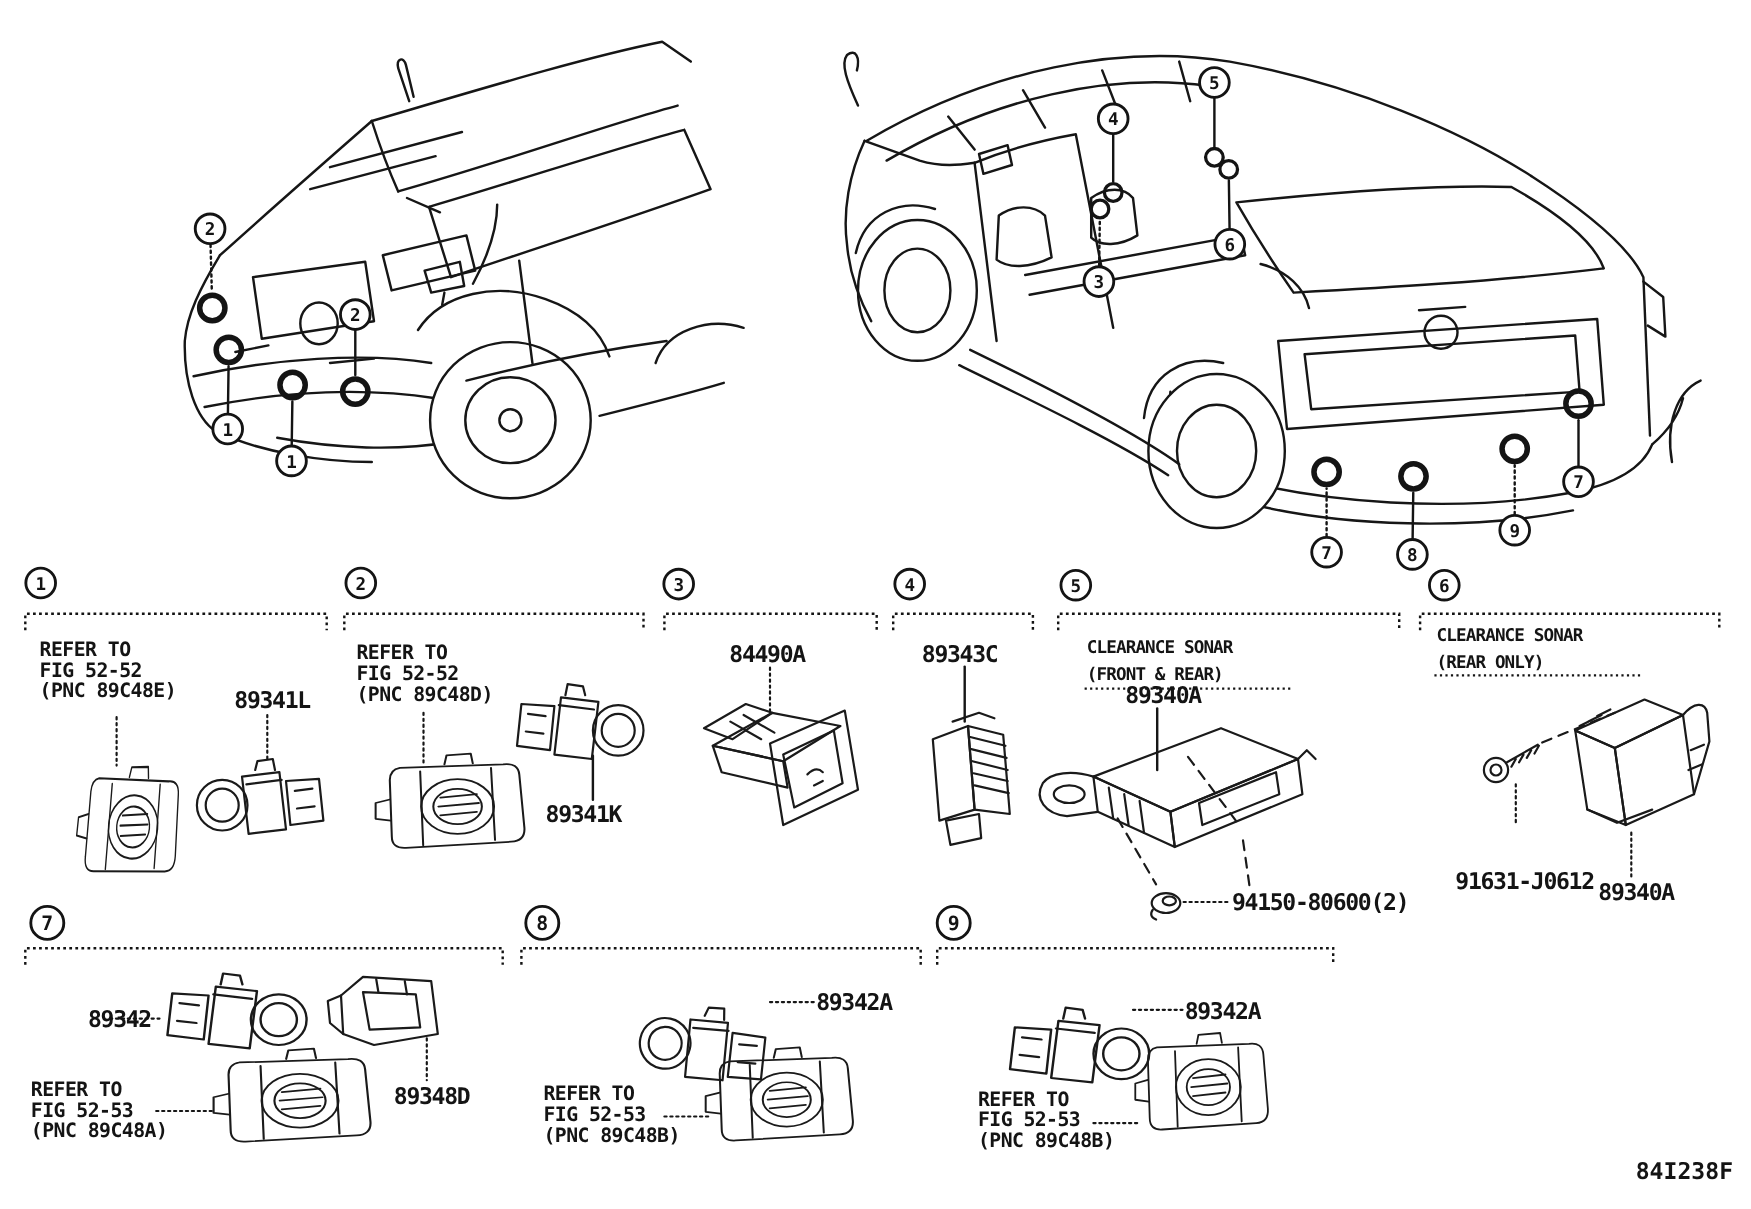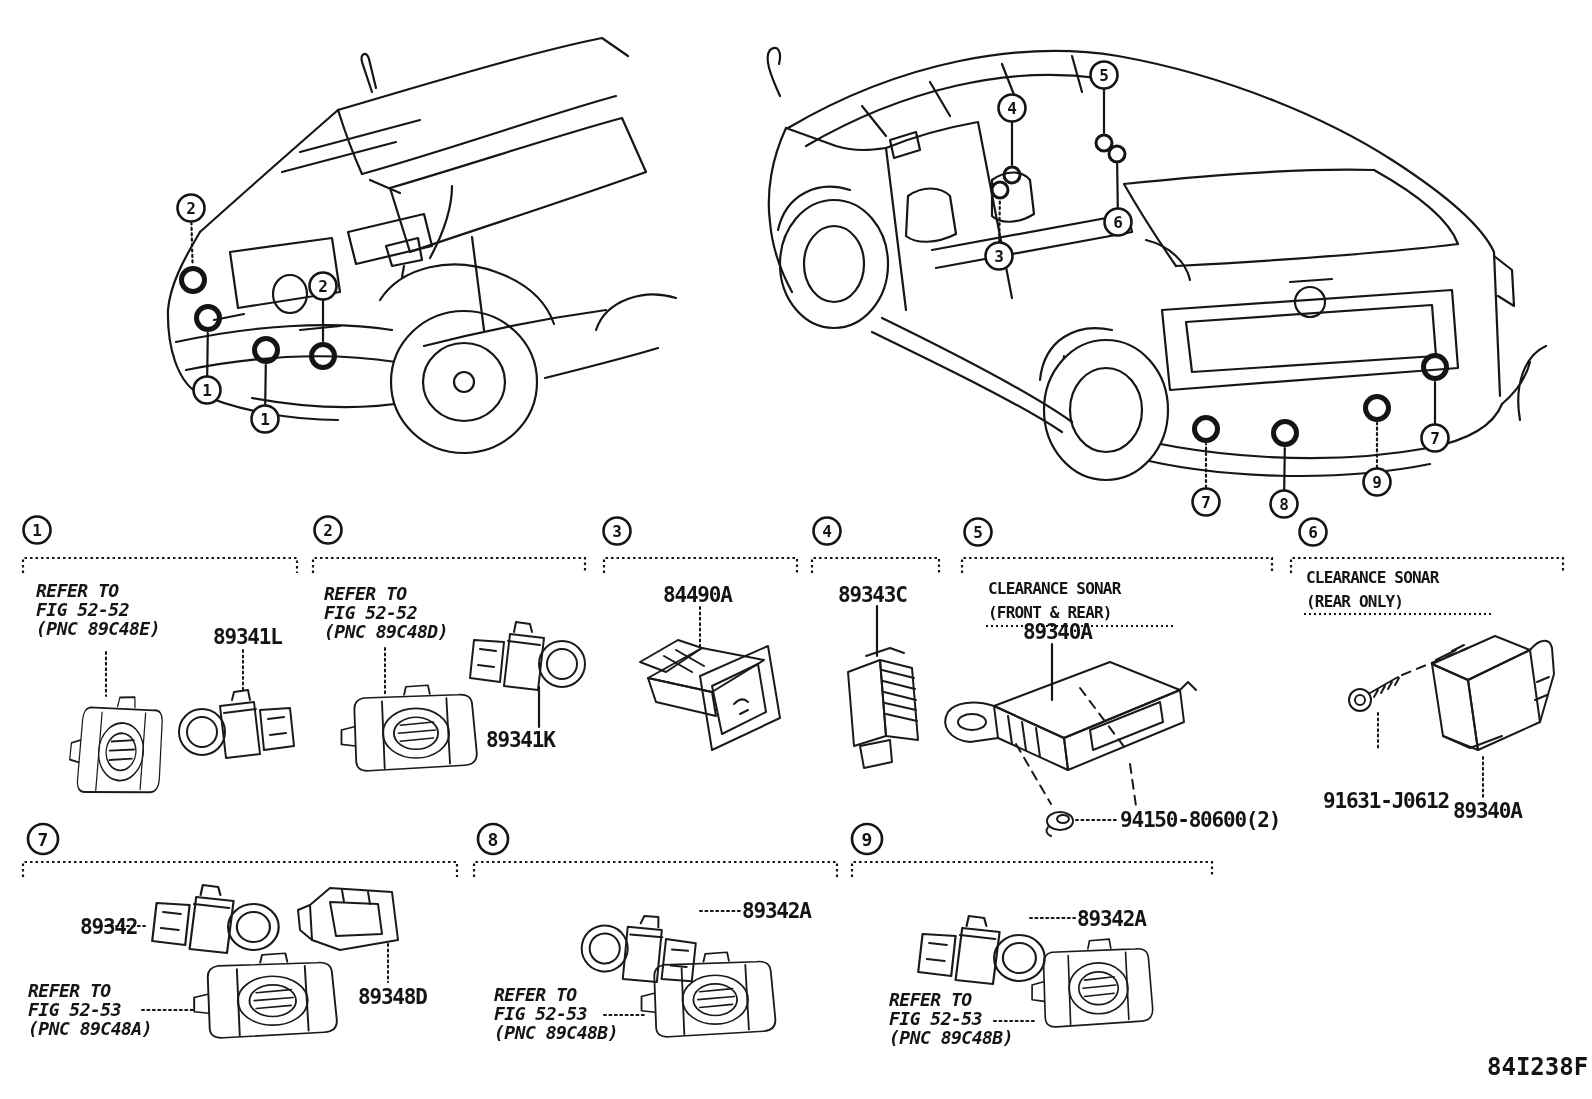--- a/index.html
+++ b/index.html
@@ -1,24 +1,24 @@
 <!DOCTYPE html>
 <html><head>
 <meta charset="utf-8">
 <style>
   html,body{margin:0;padding:0;background:#ffffff;}
   #artboard{position:relative;width:1592px;height:1099px;background:#ffffff;overflow:hidden;
             font-family:"DejaVu Sans Mono", monospace;color:#141414;}
   #art{position:absolute;left:0;top:0;}
   #text-layer{position:absolute;left:0;top:0;width:100%;height:100%;}
   .txt{position:absolute;white-space:pre;color:#141414;font-weight:bold;}
-  .note{font-size:18px;line-height:19px;letter-spacing:-0.5px;font-style:italic;}
+  .note{font-size:18px;line-height:19px;letter-spacing:-0.5px;}
   .plabel{font-size:21px;line-height:21px;letter-spacing:-1.2px;}
   .heading{font-size:16px;line-height:24px;letter-spacing:-0.8px;}
-  .figcode{font-size:24px;letter-spacing:0;}
+  .figcode{font-size:21px;letter-spacing:0;}
   
   path,ellipse,circle,line,polyline,rect{vector-effect:none;}
   .ln{fill:none;stroke:#161616;stroke-width:2.2;stroke-linecap:round;stroke-linejoin:round;}
   .lnw{fill:#ffffff;stroke:#161616;stroke-width:2.2;stroke-linejoin:round;}
   .pt{fill:none;stroke:#1a1a1a;stroke-width:2;stroke-linecap:round;stroke-linejoin:round;}
   .dash{stroke-dasharray:9 7;}
   .leader-dot{fill:none;stroke:#161616;stroke-width:2;stroke-dasharray:2 3.4;stroke-linecap:round;}
   .leader-sol{fill:none;stroke:#161616;stroke-width:2.2;stroke-linecap:round;}
 </style>
 </head>
@@ -298,21 +298,21 @@
 </svg>
 
 <div id="text-layer">
       <div class="txt note" style="left: 36px; top: 581px;">REFER TO
 FIG 52-52
 (PNC 89C48E)</div>
       <div class="txt plabel" style="left: 213px; top: 627px;">89341L</div>
       <div class="txt note" style="left: 324px; top: 584px;">REFER TO
 FIG 52-52
 (PNC 89C48D)</div>
-      <div class="txt plabel" style="left: 486px; top: 730px;">89341K</div>
+      <div class="txt plabel" style="left: 496px; top: 730px;">89341K</div>
       <div class="txt plabel" style="left: 663px; top: 585px;">84490A</div>
       <div class="txt plabel" style="left: 838px; top: 585px;">89343C</div>
       <div class="txt heading" style="left: 988px; top: 577px;">CLEARANCE SONAR
 (FRONT &amp; REAR)</div>
       <div class="txt plabel" style="left: 1023px; top: 622px;">89340A</div>
       <div class="txt plabel" style="left: 1120px; top: 810px;">94150-80600(2)</div>
       <div class="txt heading" style="left: 1306px; top: 566px;">CLEARANCE SONAR
 (REAR ONLY)</div>
       <div class="txt plabel" style="left: 1323px; top: 791px;">91631-J0612</div>
       <div class="txt plabel" style="left: 1453px; top: 801px;">89340A</div>

